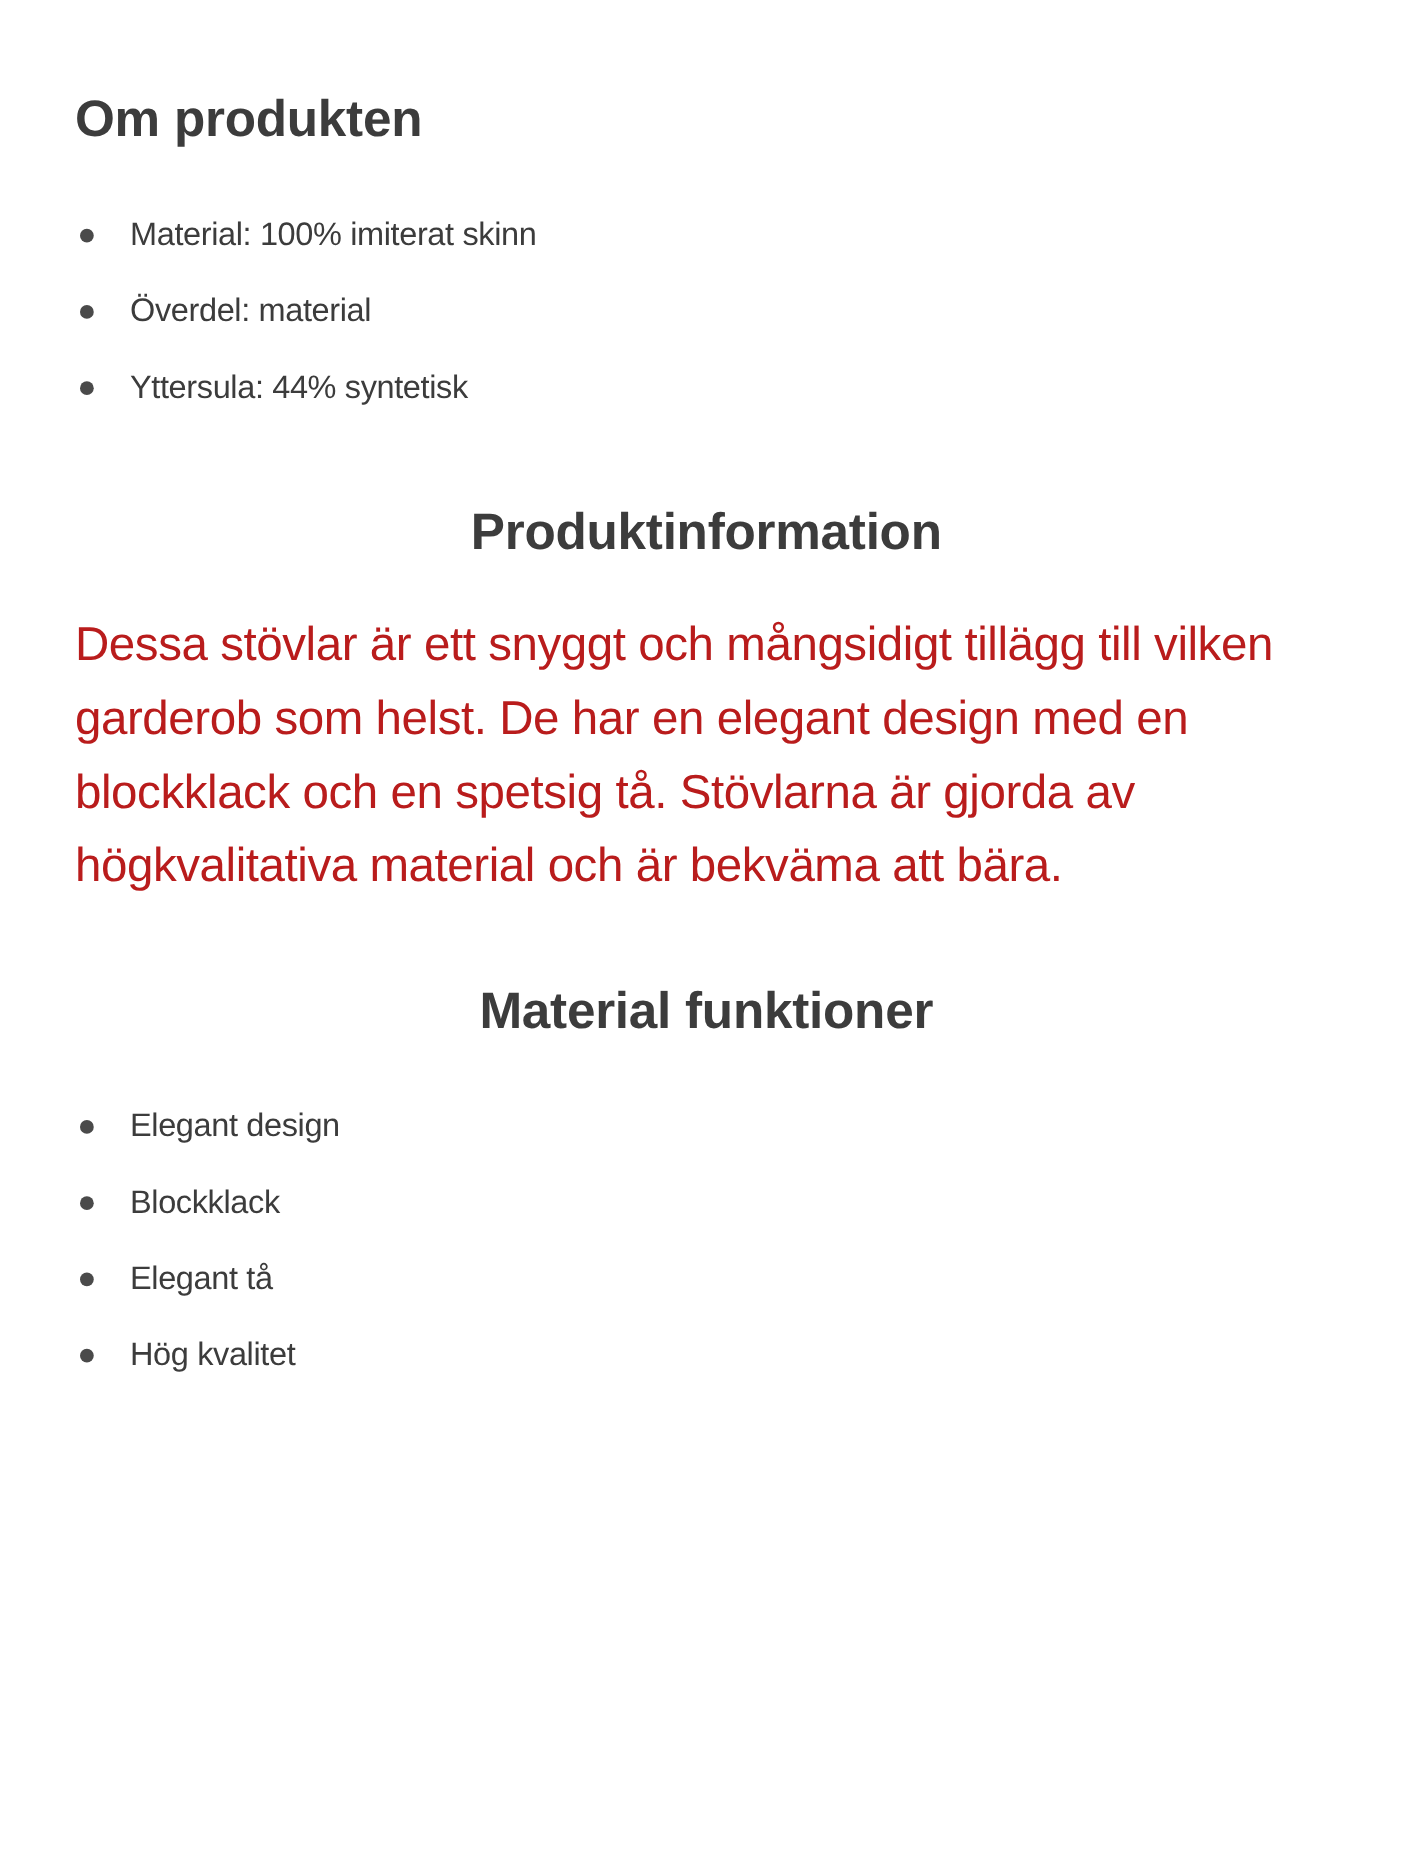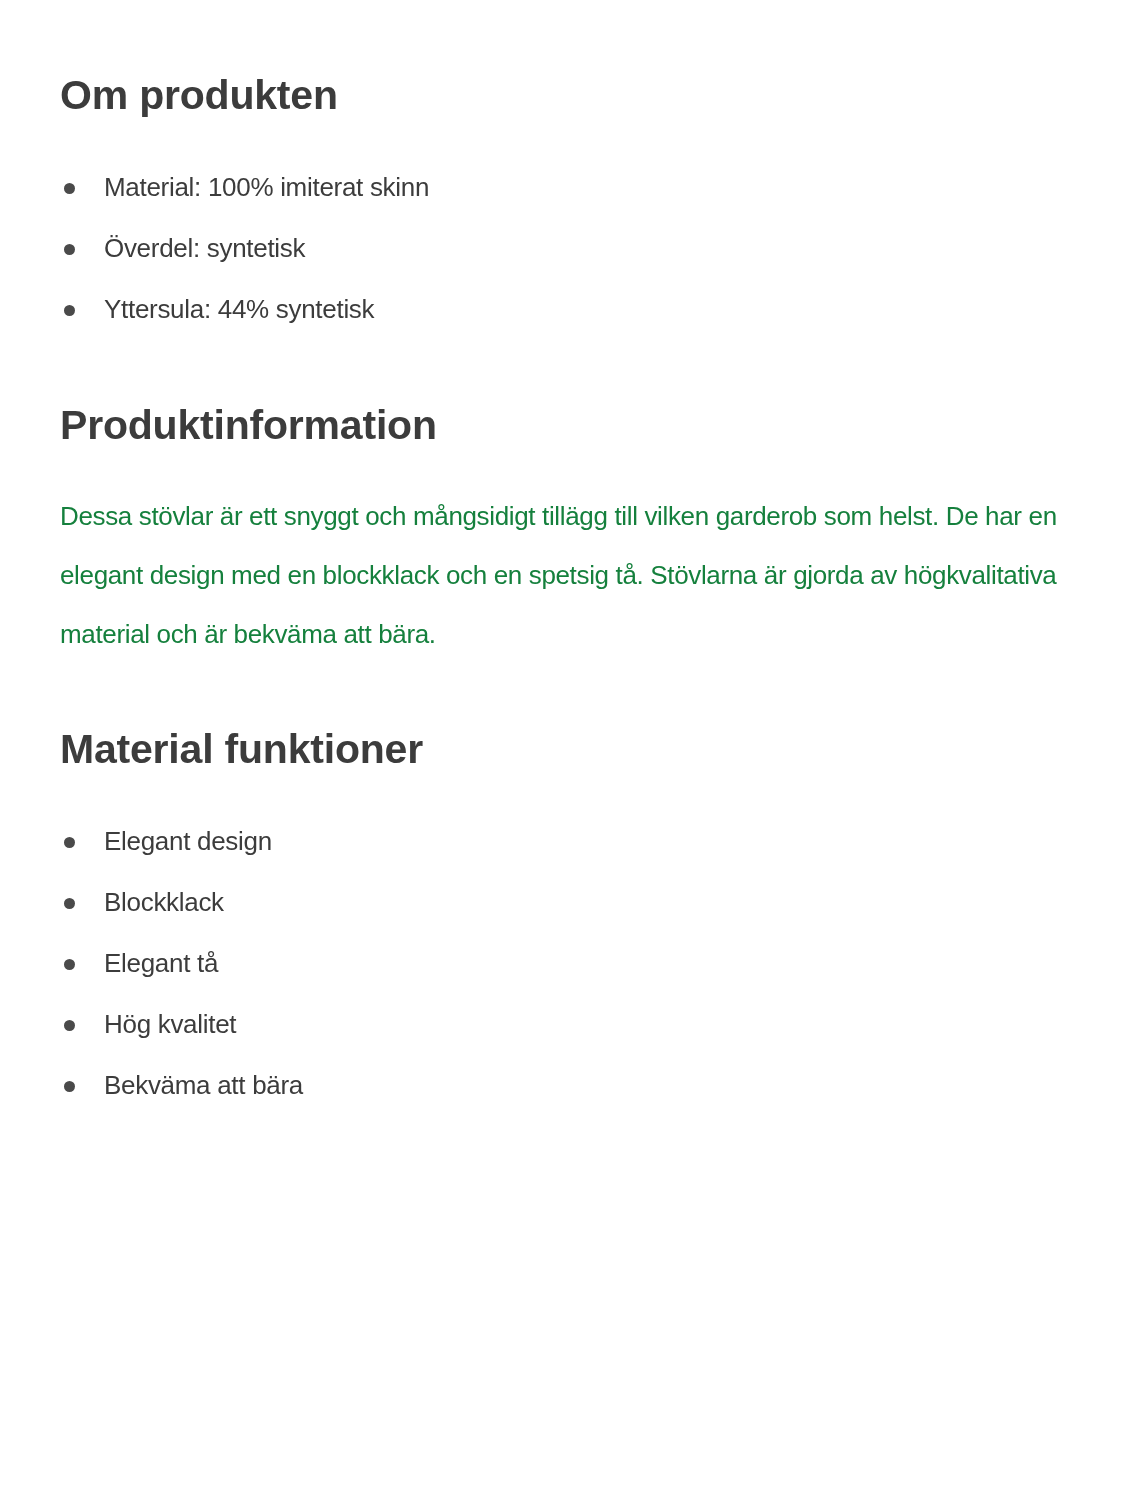--- a/index.html
+++ b/index.html
@@ -30,21 +30,21 @@
   
   .section-heading {
     font-size: 41px;
     font-weight: bold;
     color: #3c3c3c;
     letter-spacing: -0.2px;
     line-height: 1.15;
   }
 
   .heading-top     { margin-top: 0;    margin-bottom: 38px; }
-  .heading-mid     { margin-top: 62px; margin-bottom: 38px; }
+  .heading-mid     { margin-top: 62px; margin-bottom: 38px; text-align: center; }
 
   
   ul.bullets {
     list-style: none;
     margin: 0;
     padding: 0;
   }
 
   ul.bullets li {
     position: relative;
@@ -61,23 +61,23 @@
     left: 4px;
     top: 26px;
     width: 11px;
     height: 11px;
     border-radius: 50%;
     background: #4a4a4a;
   }
 
   
   .body-paragraph {
-    font-size: 26px;
+    font-size: 38px;
     line-height: 59px;
-    color: #15803d;
+    color: #b91c1c;
     letter-spacing: -0.35px;
     max-width: 1015px;
   }
 
   
   .bottom-heading-wrap {
     position: absolute;
     left: 60px;
     top: 1443px;
     width: 1000px;
@@ -115,21 +115,21 @@
     <section>
       <h2 class="section-heading heading-top">Om produkten</h2>
 
       <ul class="bullets">
         <li>
           <span class="dot"></span>
           <span>Material: 100% imiterat skinn</span>
         </li>
         <li>
           <span class="dot"></span>
-          <span>Överdel: syntetisk</span>
+          <span>Överdel: material</span>
         </li>
         <li>
           <span class="dot"></span>
           <span>Yttersula: 44% syntetisk</span>
         </li>
       </ul>
     </section>
 
     <section>
       <h2 class="section-heading heading-mid">Produktinformation</h2>

